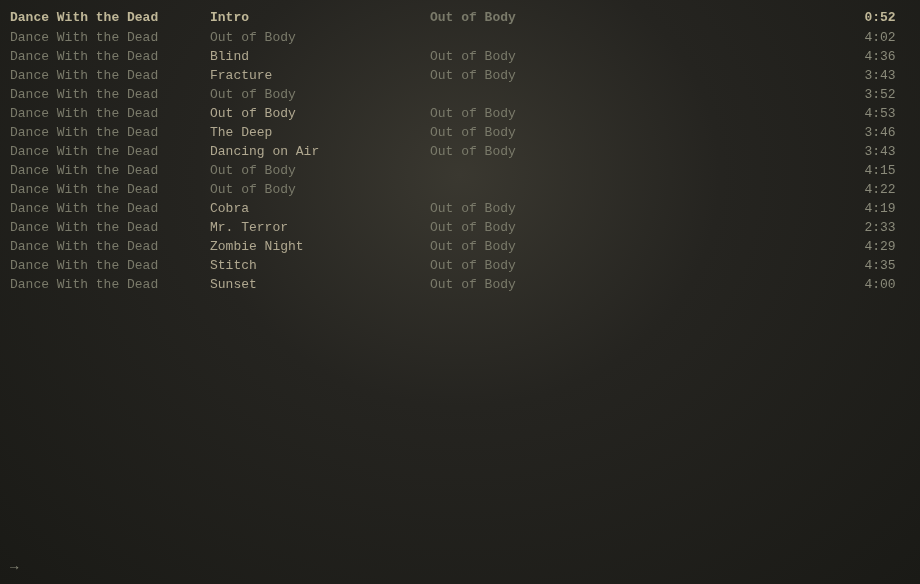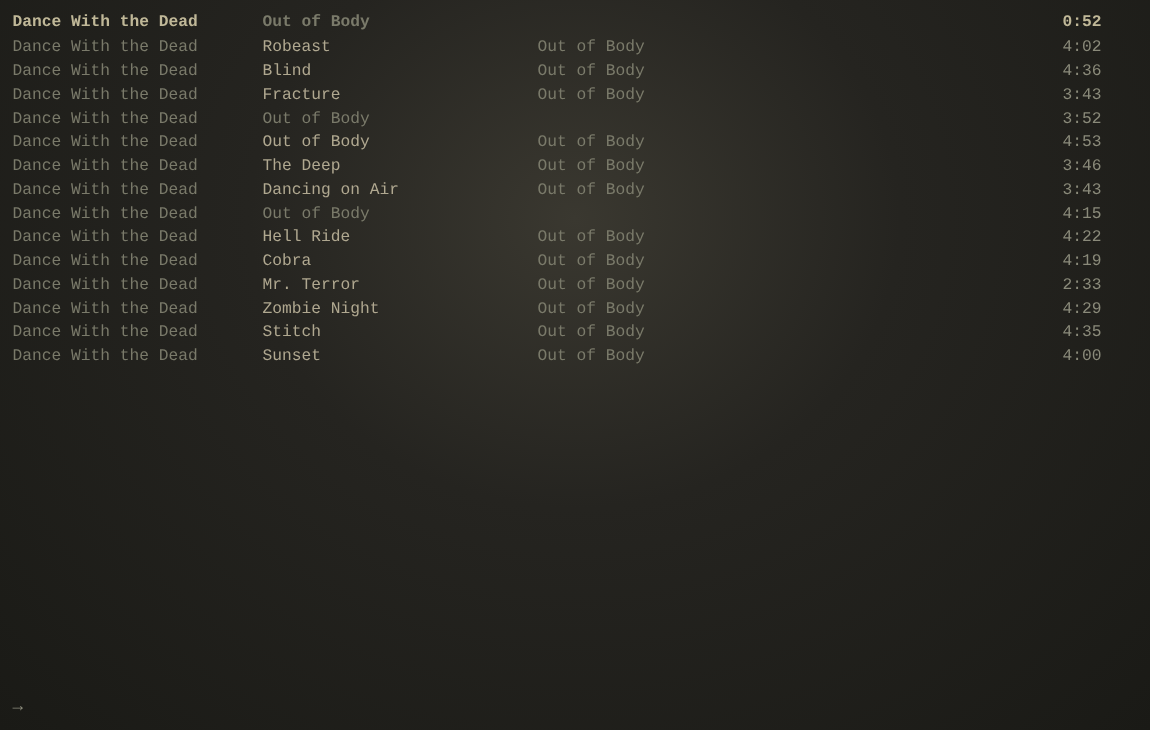--- a/index.html
+++ b/index.html
@@ -49,21 +49,21 @@
       color: #b0a890;
     }
 
     .col-album {
       flex: 1;
       color: #7a7a6a;
     }
 
     .col-duration {
       width: 60px;
-      text-align: left;
+      text-align: center;
       color: #8a8a7a;
       flex-shrink: 0;
     }
 
     .track-row.header .col-artist {
       color: #c0b898;
     }
 
     .track-row.header .col-title {
       color: #c0b898;
@@ -81,27 +81,27 @@
       font-size: 14px;
     }
   </style>
 </head>
 <body>
 
 <div class="track-list">
 
   <div class="track-row header">
     <div class="col-artist">Dance With the Dead</div>
+    <div class="col-title">Intro</div>
     <div class="col-album">Out of Body</div>
     <div class="col-duration">0:52</div>
   </div>
 
 <div class="track-row">
       <div class="col-artist">Dance With the Dead</div>
-      <div class="col-title">Robeast</div>
       <div class="col-album">Out of Body</div>
       <div class="col-duration">4:02</div>
     </div>
     <div class="track-row">
       <div class="col-artist">Dance With the Dead</div>
       <div class="col-title">Blind</div>
       <div class="col-album">Out of Body</div>
       <div class="col-duration">4:36</div>
     </div>
     <div class="track-row">
@@ -133,21 +133,20 @@
       <div class="col-album">Out of Body</div>
       <div class="col-duration">3:43</div>
     </div>
     <div class="track-row">
       <div class="col-artist">Dance With the Dead</div>
       <div class="col-album">Out of Body</div>
       <div class="col-duration">4:15</div>
     </div>
     <div class="track-row">
       <div class="col-artist">Dance With the Dead</div>
-      <div class="col-title">Hell Ride</div>
       <div class="col-album">Out of Body</div>
       <div class="col-duration">4:22</div>
     </div>
     <div class="track-row">
       <div class="col-artist">Dance With the Dead</div>
       <div class="col-title">Cobra</div>
       <div class="col-album">Out of Body</div>
       <div class="col-duration">4:19</div>
     </div>
     <div class="track-row">

